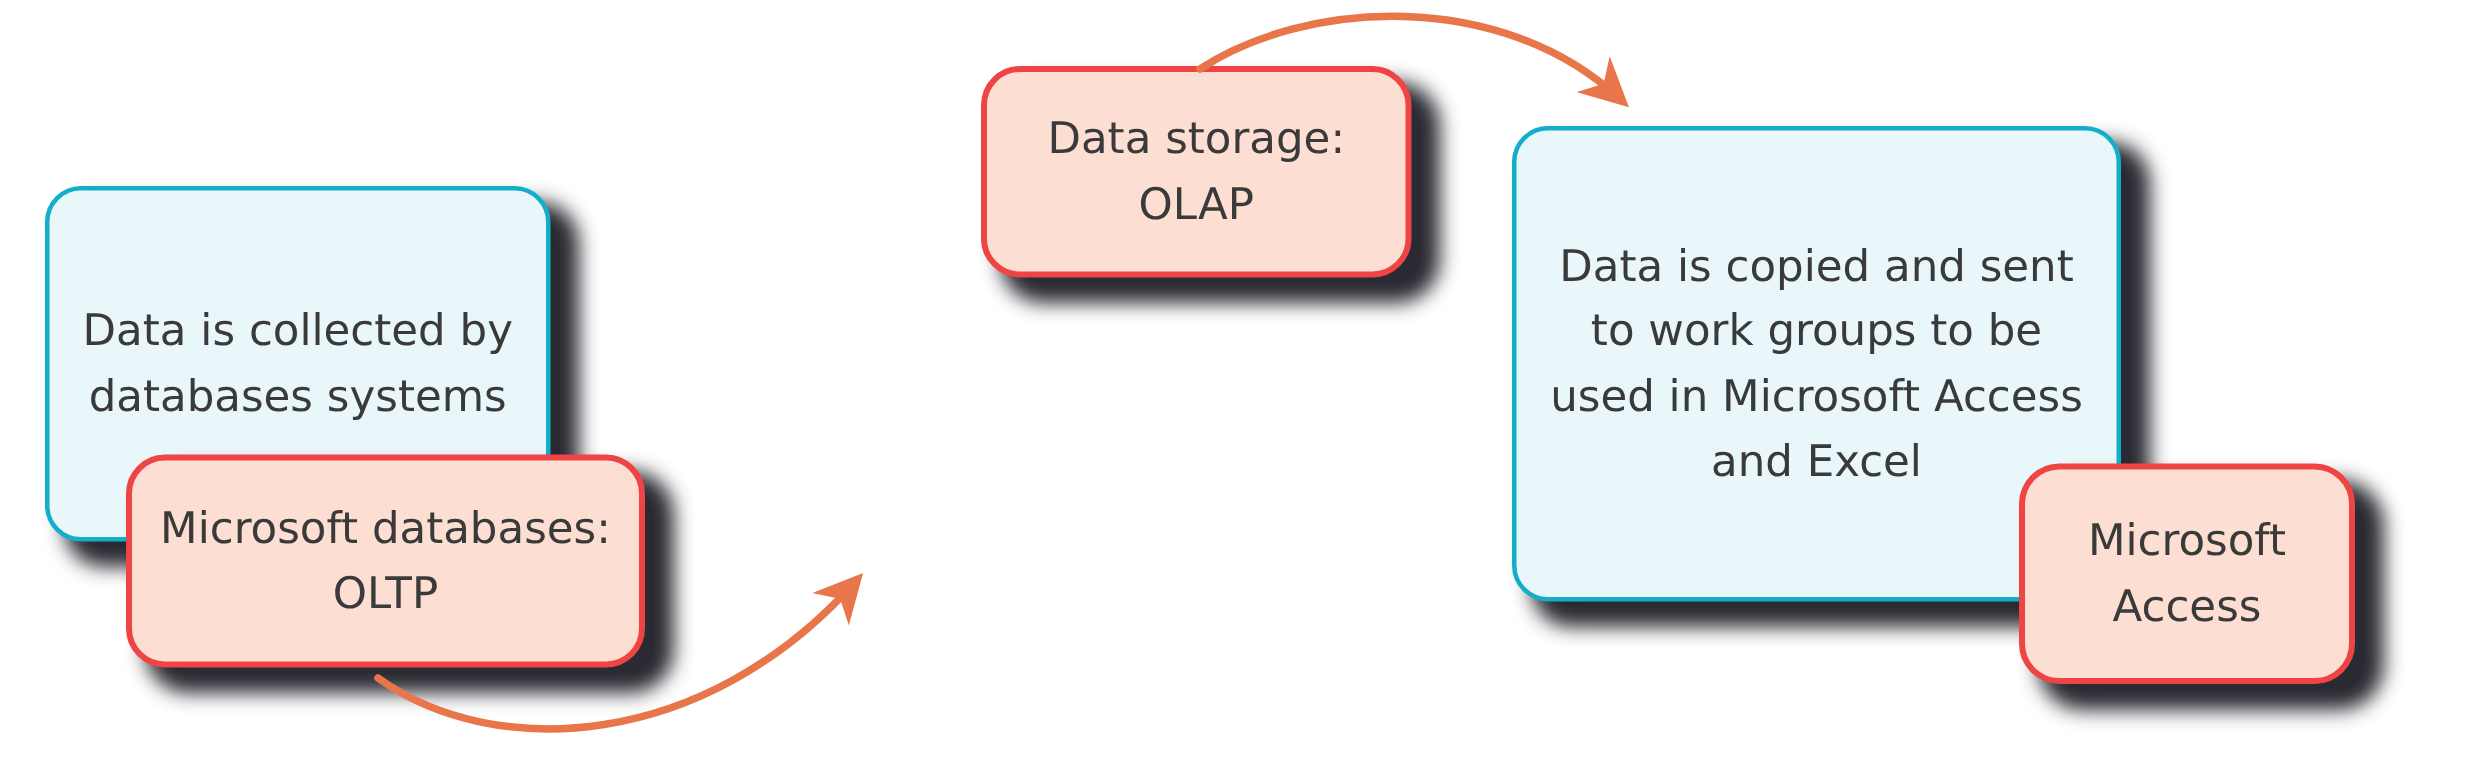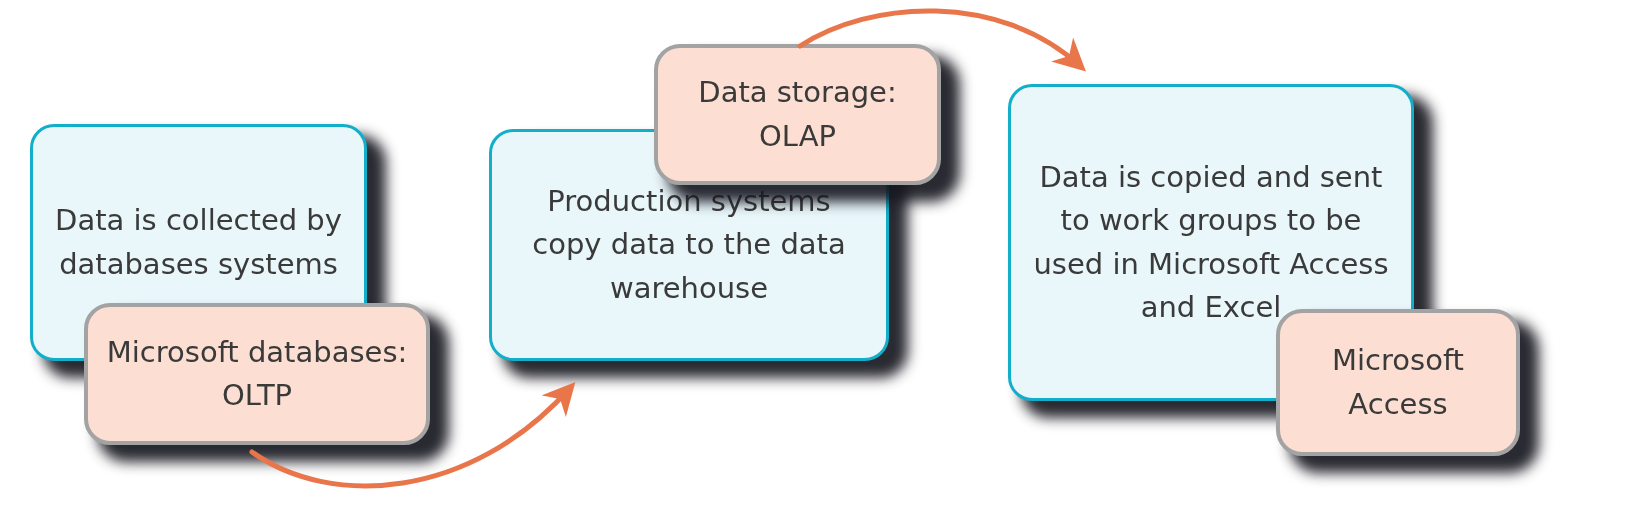--- a/index.html
+++ b/index.html
@@ -32,31 +32,31 @@
     display: block;
   }
   .blue {
     background: #e9f7fb;
     border: 3px solid #12aeca;
     border-radius: 24px;
     z-index: 1;
   }
   .orange {
     background: #fcdfd2;
-    border: 4px solid #a3a3a3;
+    border: 4px solid #ef4444;
     border-radius: 26px;
     z-index: 2;
   }
   
   #step1 { left: 30px;   top: 124px; width: 337px; height: 237px; }
   #tag1  { left: 84px;   top: 303px; width: 346px; height: 142px; }
   #step2 { left: 489px;  top: 129px; width: 400px; height: 232px; }
   #tag2  { left: 654px;  top: 44px;  width: 287px; height: 141px; }
   #step3 { left: 1008px; top: 84px;  width: 406px; height: 317px; }
-  #tag3  { left: 1276px; top: 309px; width: 244px; height: 147px; }
+  #tag3  { left: 1346px; top: 309px; width: 224px; height: 147px; border-radius: 27px; }
 
   .arrows {
     position: absolute;
     left: 0;
     top: 0;
     width: 1643px;
     height: 519px;
     z-index: 3;
     pointer-events: none;
   }
@@ -66,23 +66,20 @@
 
 <div class="canvas">
 
   <div class="node blue" id="step1">
     <span class="label">Data is collected by databases systems</span>
   </div>
   <div class="node orange" id="tag1">
     <span class="label">Microsoft databases: OLTP</span>
   </div>
 
-  <div class="node blue" id="step2">
-    <span class="label">Production systems copy data to the data warehouse</span>
-  </div>
   <div class="node orange" id="tag2">
     <span class="label">Data storage: OLAP</span>
   </div>
 
   <div class="node blue" id="step3">
     <span class="label">Data is copied and sent to work groups to be used in Microsoft Access and Excel</span>
   </div>
   <div class="node orange" id="tag3">
     <span class="label">Microsoft Access</span>
   </div>

